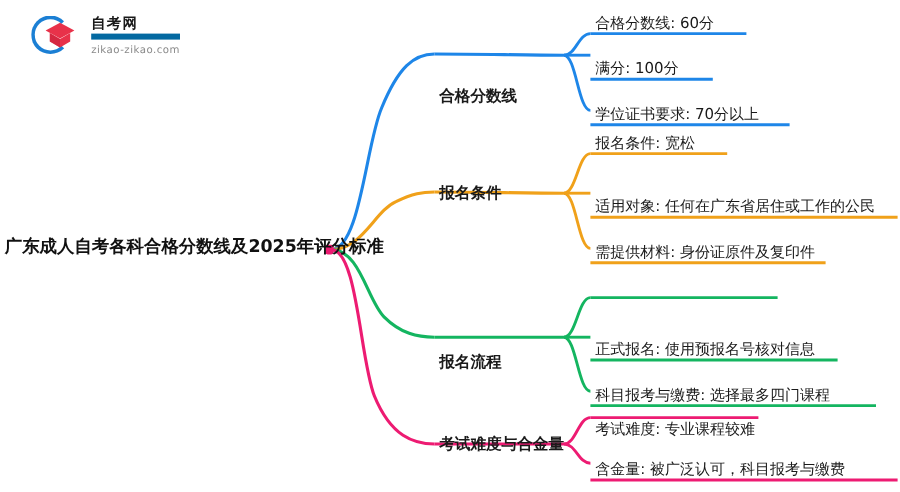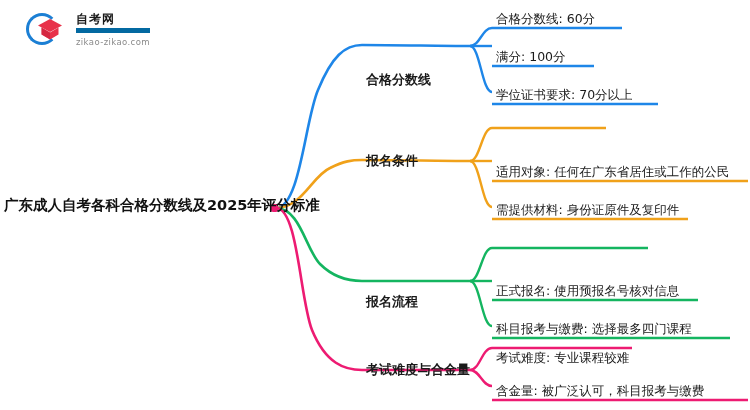--- a/index.html
+++ b/index.html
@@ -178,20 +178,21 @@
 
   <div class="branch-label" style="left:366px; top:37px;margin-top:34px;">合格分数线</div>
   <div class="branch-label" style="left:366px; top:152px;">报名条件</div>
   <div class="branch-label" style="left:366px; top:273px;margin-top:20px;">报名流程</div>
   <div class="branch-label" style="left:366px; top:361px;">考试难度与合金量</div>
 
   <div class="leaf-label" style="left:496px; top:11px;">合格分数线: 60分</div>
   <div class="leaf-label" style="left:496px; top:49px;">满分: 100分</div>
   <div class="leaf-label" style="left:496px; top:87px;">学位证书要求: 70分以上</div>
 
+  <div class="leaf-label" style="left:496px; top:111px;">报名条件: 宽松</div>
   <div class="leaf-label" style="left:496px; top:164px;">适用对象: 任何在广东省居住或工作的公民</div>
   <div class="leaf-label" style="left:496px; top:202px;">需提供材料: 身份证原件及复印件</div>
 
   <div class="leaf-label" style="left:496px; top:283px;">正式报名: 使用预报名号核对信息</div>
   <div class="leaf-label" style="left:496px; top:321px;">科目报考与缴费: 选择最多四门课程</div>
 
   <div class="leaf-label" style="left:496px; top:331px;margin-top:19px;">考试难度: 专业课程较难</div>
   <div class="leaf-label" style="left:496px; top:383px;">含金量: 被广泛认可，科目报考与缴费</div>
 
 </div>

